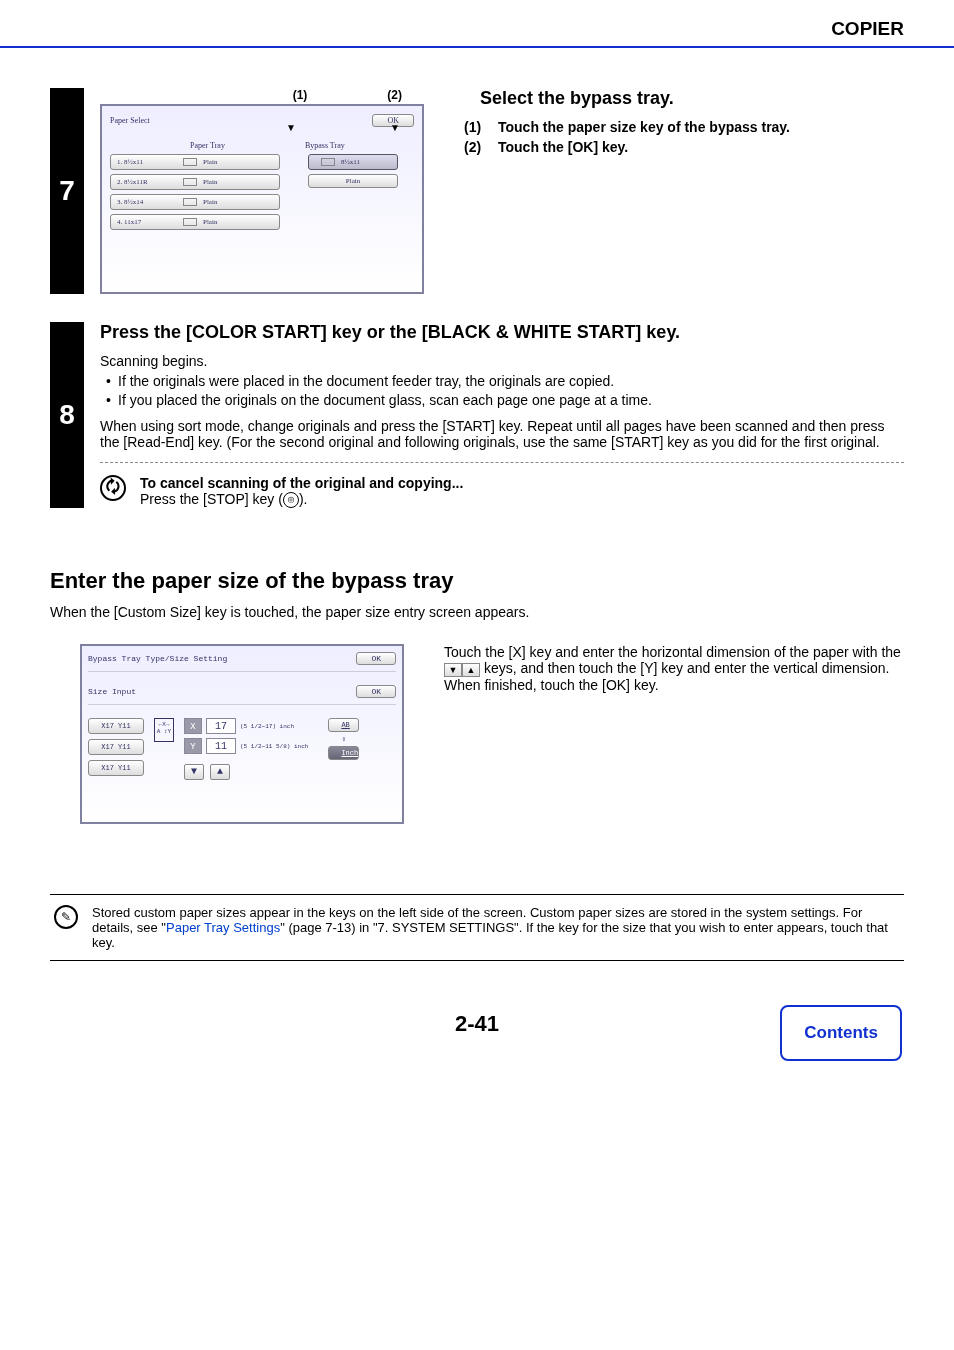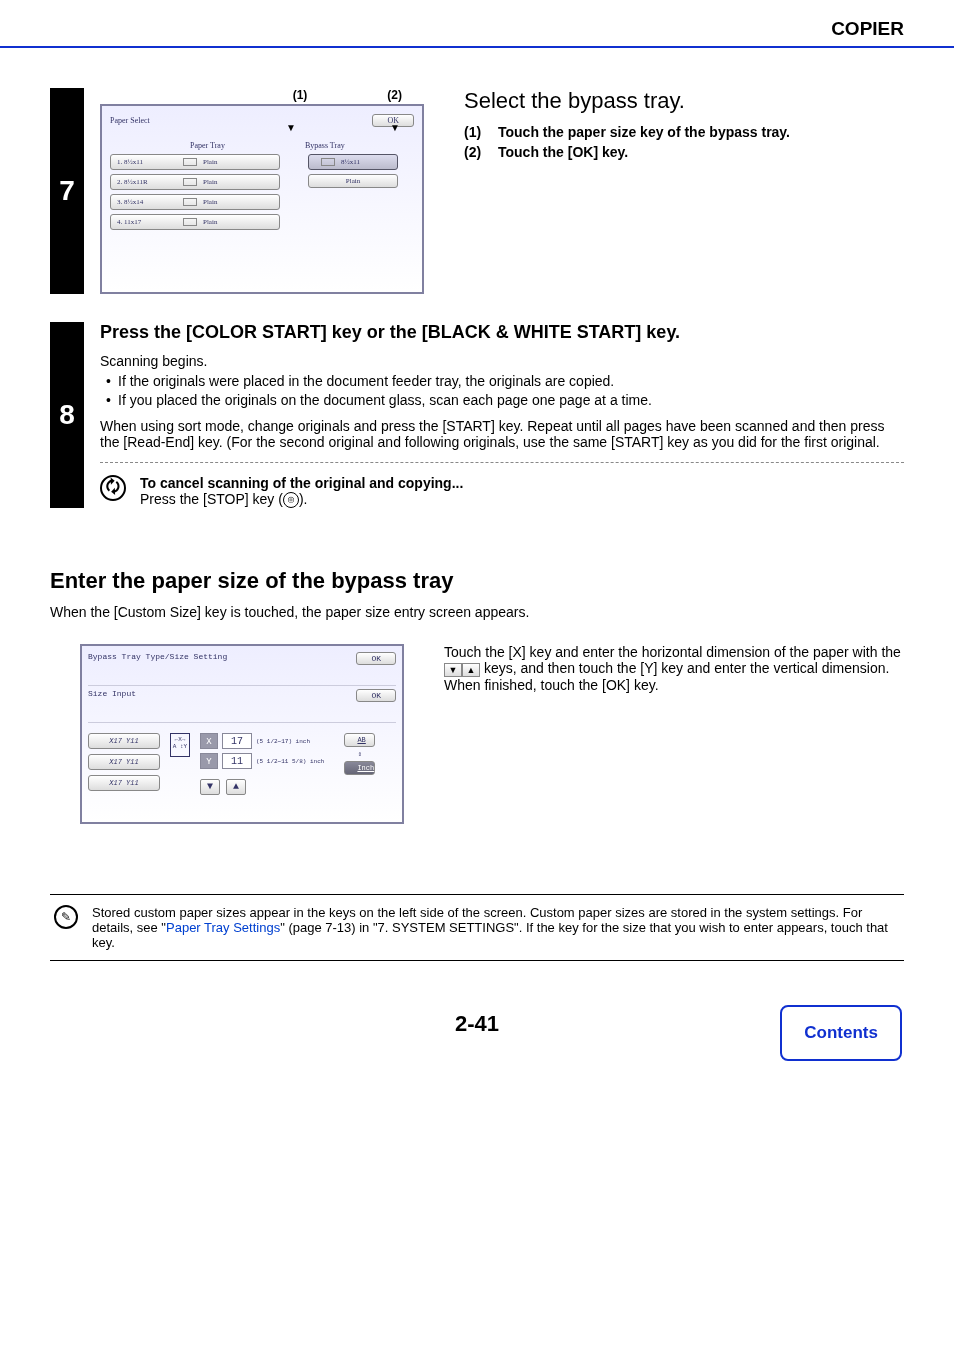--- a/index.html
+++ b/index.html
@@ -61,21 +61,21 @@
     border:1px solid #888; border-radius:3px; background:linear-gradient(#fff,#ddd);
     display:flex; align-items:center; padding:3px 6px; margin-bottom:4px; font-size:7px;
   }
   .tray-item.sel { background:linear-gradient(#dde,#bbc); border-color:#556;text-align:center;}
   .tray-item .sz { width:60px;}
   .tray-item .ic { width:14px; border:1px solid #888; height:8px; margin:0 6px;}
   .tray-item .tp { }
   .plain-small { border:1px solid #888; border-radius:3px; background:linear-gradient(#fff,#ddd); padding:2px 12px; font-size:7px; text-align:center; margin-top:4px;}
 
   .step7-text { margin-left: 40px; flex:1; }
-  .step7-text h3 { font-size:22px; font-weight:normal; margin-bottom:10px;}
+  .step7-text h3 { font-size:18px; font-weight:bold; margin-bottom:10px;margin-left:16px;}
   .step7-text .sub-item { display:flex; font-size:14px; margin:4px 0; font-weight:bold;}
   .step7-text .sub-item .no { width:34px;}
 
   
   .step8-body h3 { font-size:18px; font-weight:bold; margin-bottom:10px;}
   .step8-body p { font-size:14px; margin:2px 0;}
   .bullets { margin:4px 0 10px 6px; }
   .bullets li { list-style:none; font-size:14px; margin:3px 0; padding-left:12px; position:relative;}
   .bullets li::before { content:"•"; position:absolute; left:0;}
   .indent { margin-left:12px; font-size:14px;}
@@ -91,24 +91,24 @@
   .intro { font-size:14px; margin-bottom:24px;}
   .sec2-row { display:flex; align-items:flex-start; gap:40px; margin-left:30px;}
 
   .screen2 {
     border:2px solid #8080a0;
     background:linear-gradient(#eef,#fff);
     width:324px; height:180px;
     font-family:"Courier New",monospace; font-size:8px; color:#336;
     padding:6px;
   }
-  .s2-row1 { display:flex; justify-content:space-between; border-bottom:1px solid #ccd; padding-bottom:20px; margin-bottom:3px;}
+  .s2-row1 { display:flex; justify-content:space-between; align-items:center; border-bottom:1px solid #ccd; padding-bottom:6px; margin-bottom:13px;}
   .s2-main { display:flex; gap:10px; margin-top:10px;}
   .presets { display:flex; flex-direction:column; gap:5px;}
-  .preset { border:1px solid #888; border-radius:3px; background:linear-gradient(#fff,#ddd); padding:3px 0; font-size:7px; width:72px; text-align:center;font-style:italic;}
+  .preset { border:1px solid #888; border-radius:3px; background:linear-gradient(#fff,#ddd); padding:3px 0; font-size:7px; width:56px; text-align:center;}
   .pageicon { width:20px; height:24px; border:1px solid #336; font-size:6px; text-align:center; padding-top:2px;}
   .dimcol { display:flex; flex-direction:column; gap:4px;}
   .dimline { display:flex; align-items:center; gap:4px;}
   .lab { border:1px solid #889; background:#99a; color:#fff; width:18px; height:16px; text-align:center; line-height:16px; font-size:9px;}
   .val { border:1px solid #889; width:30px; height:16px; text-align:center; line-height:16px; font-size:10px; background:#fff;}
   .range { font-size:6px; line-height:7px;}
   .arrows { margin-top:6px; display:flex; gap:6px;}
   .arrbtn { border:1px solid #888; border-radius:2px; background:linear-gradient(#fff,#ddd); width:20px; height:16px; text-align:center; font-size:10px; line-height:14px;}
   .abinch { display:flex; flex-direction:column; gap:3px; align-items:center; margin-left:10px;}
   .unit { border:1px solid #888; border-radius:3px; background:linear-gradient(#fff,#ddd); padding:2px 12px; font-size:7px; width:31px; text-align:center;text-decoration:underline;}

